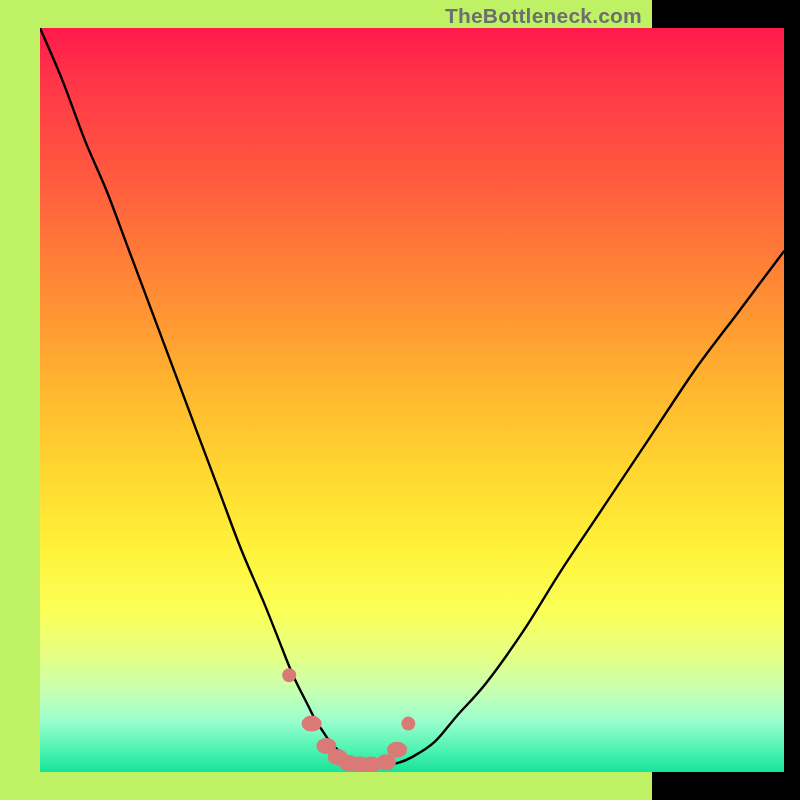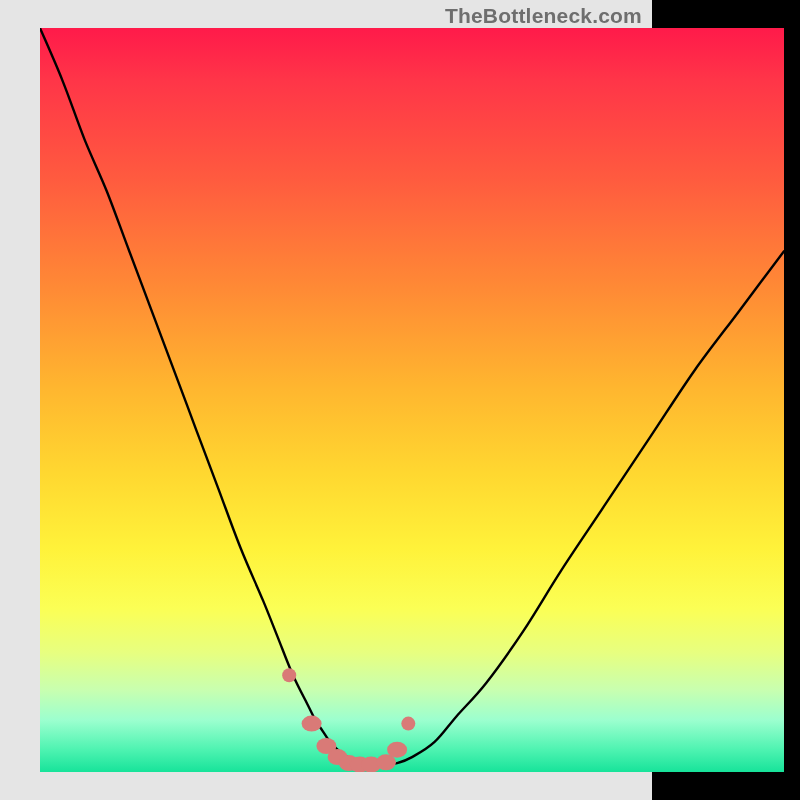--- a/index.html
+++ b/index.html
@@ -9,21 +9,21 @@
     height: 800px;
     background: #000;
     overflow: hidden;
   }
   .frame {
     position: absolute;
     left: 0;
     top: 0;
     width: 652px;
     height: 800px;
-    background: #e5e5e5;
+    background: #bef264;
     text-decoration: underline;
   }
   .plot {
     position: absolute;
     left: 40px;
     top: 28px;
     width: 744px;
     height: 744px;
     background: linear-gradient(
       to bottom,

